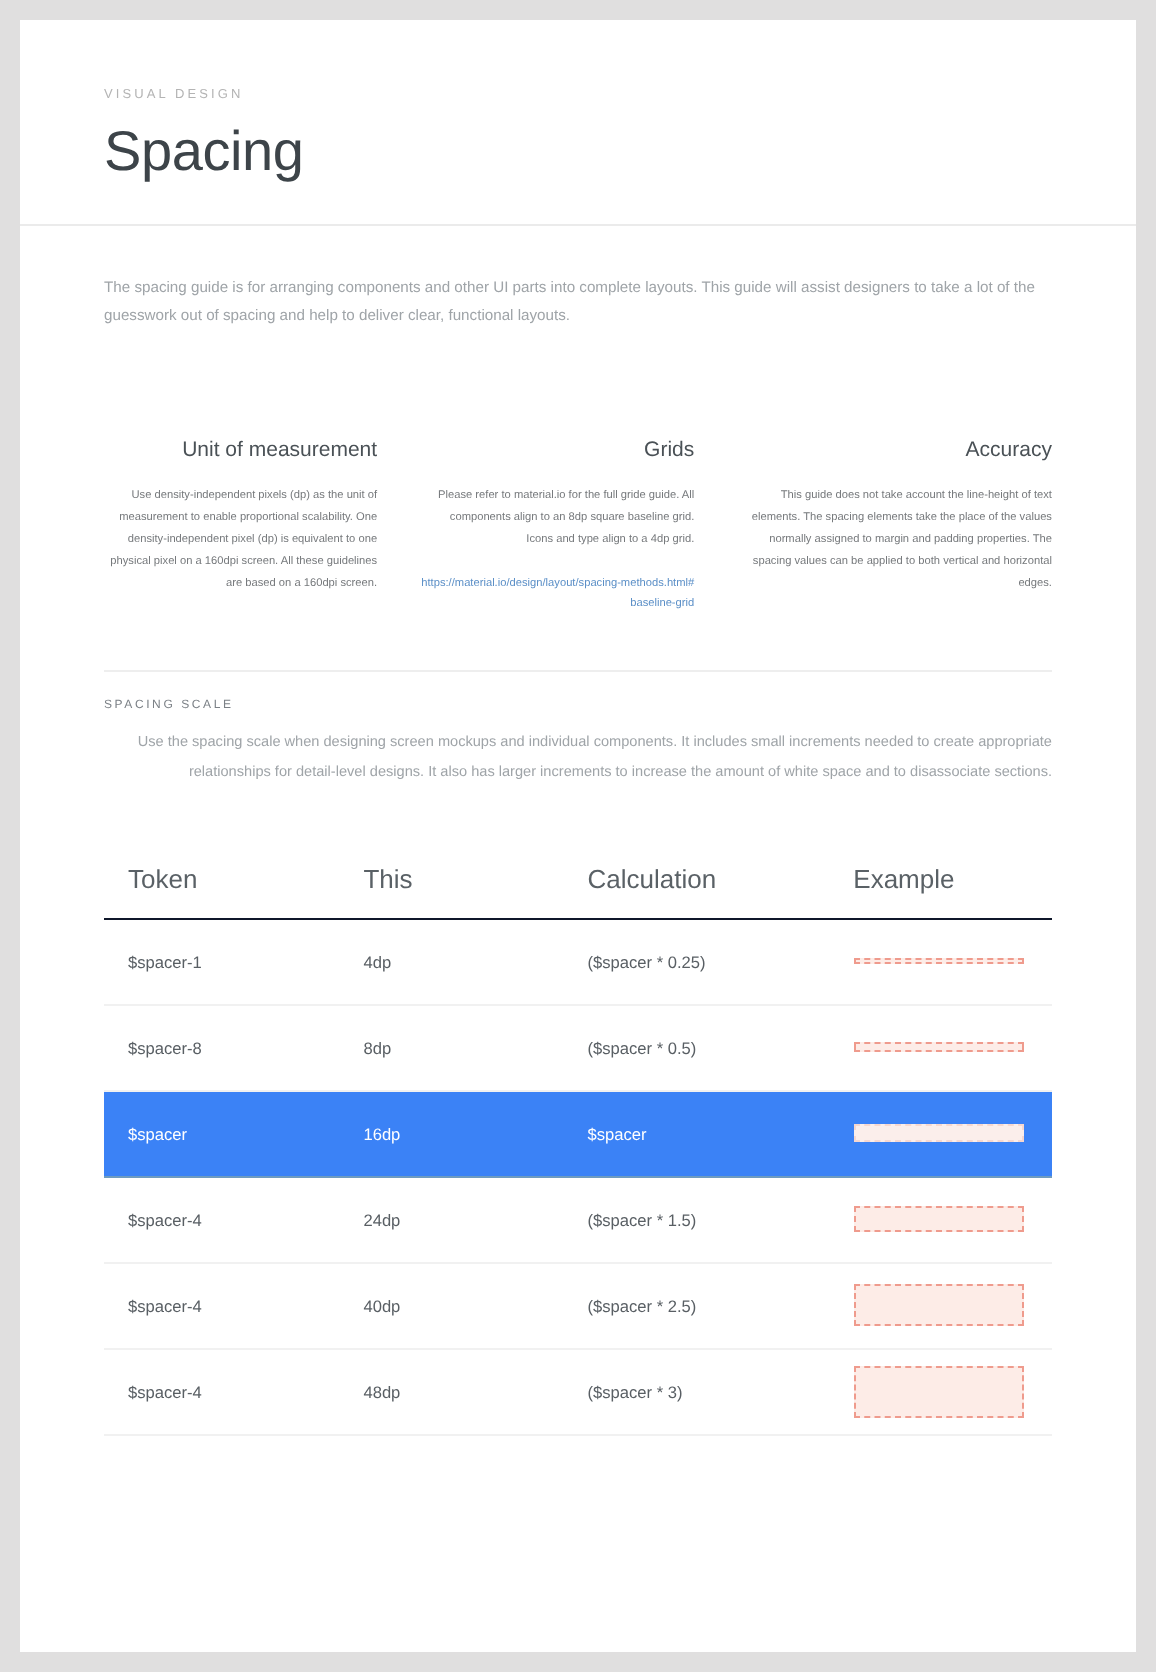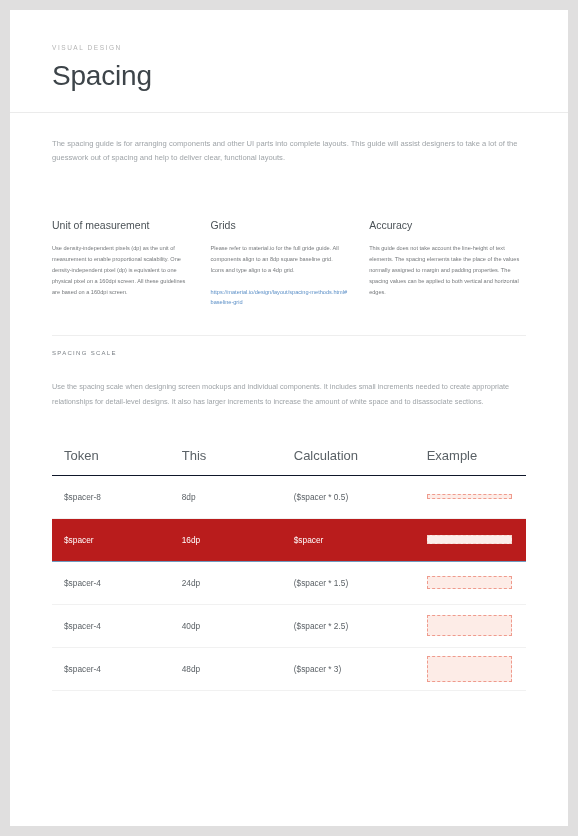--- a/index.html
+++ b/index.html
@@ -65,20 +65,21 @@
   
   .cols {
     display: flex;
     padding: 54px 42px 0 42px;
     gap: 0;
   }
 
   .col {
     width: 170px;
     padding-right: 22px;
+    text-align: right;
   }
   .col:last-child { padding-right: 0; }
 
   .col-title {
     font-size: 10.5px;
     font-weight: 400;
     color: #4a5156;
     margin-bottom: 12px;
   }
 
@@ -107,25 +108,26 @@
 
   .section-label {
     font-size: 6px;
     letter-spacing: 1.3px;
     text-transform: uppercase;
     color: #7b8086;
     font-weight: 400;
   }
 
   .scale-desc {
-    margin-top: 24px;
+    margin-top: 8px;
     font-size: 7.3px;
     line-height: 1.95;
     color: #9fa4a8;
     max-width: 478px;
+    text-align: right;
   }
 
   
   .scale-table {
     margin: 22px 42px 0 42px;
     width: 474px;
   }
 
   .row {
     display: flex;
@@ -142,21 +144,21 @@
     margin-top: 35px;
   }
 
   .row.head .cell {
     font-size: 13px;
     color: #5a6166;
     font-weight: 400;
   }
 
   .row.highlight {
-    background: #b91c1c;
+    background: #3b82f6;
     border-bottom: 1px solid #6e9bc0;
   }
 
   .row.highlight .cell { color: #ffffff; }
 
   .cell {
     font-size: 8.3px;
     color: #595f64;
   }
 
@@ -219,20 +221,28 @@
 
     <div class="row head">
       <div class="cell c-token">Token</div>
       <div class="cell c-size">This</div>
       <div class="cell c-calc">Calculation</div>
       <div class="cell c-example">Example</div>
     </div>
 
     <div id="table-body">
         <div class="row">
+          <div class="cell c-token">$spacer-1</div>
+          <div class="cell c-size">4dp</div>
+          <div class="cell c-calc">($spacer * 0.25)</div>
+          <div class="cell c-example">
+            <div class="swatch" style="height: 3px;"></div>
+          </div>
+        </div>
+        <div class="row">
           <div class="cell c-token">$spacer-8</div>
           <div class="cell c-size">8dp</div>
           <div class="cell c-calc">($spacer * 0.5)</div>
           <div class="cell c-example">
             <div class="swatch" style="height: 5px;"></div>
           </div>
         </div>
         <div class="row highlight">
           <div class="cell c-token">$spacer</div>
           <div class="cell c-size">16dp</div>

